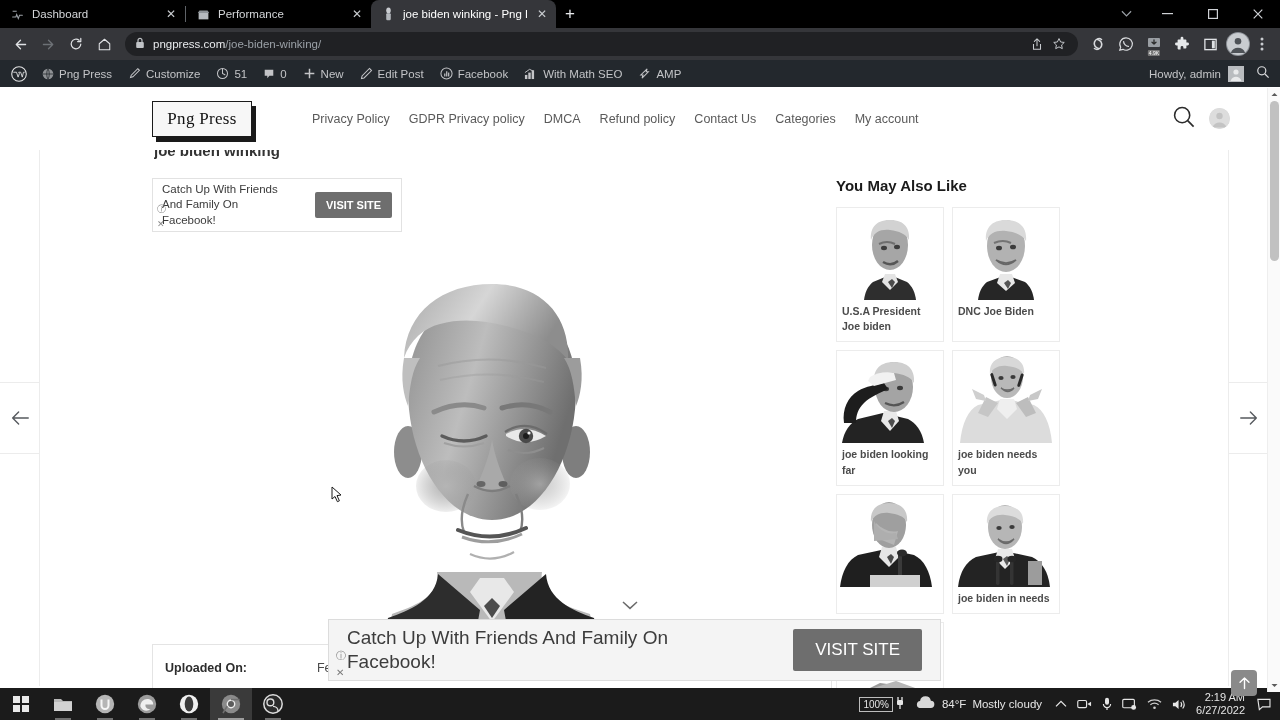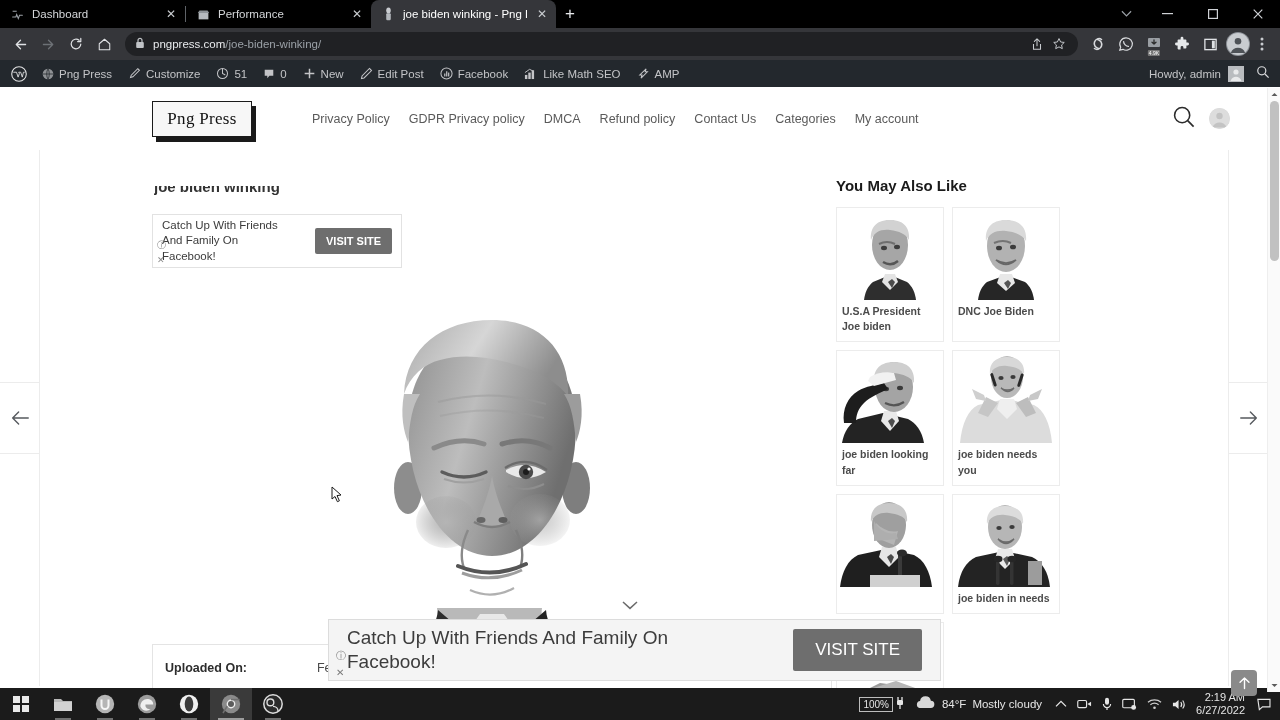--- a/index.html
+++ b/index.html
@@ -179,21 +179,21 @@
   .arrow-nav.left { left: 0; border-right:1px solid #ececec; }
   .arrow-nav.right { right: 12px; border-left:1px solid #ececec; }
   .arrow-nav .box {
     width: 40px; height: 72px;
     display:flex;align-items:center;justify-content:center;
     background:#fff;
     border-top:1px solid #ececec; border-bottom:1px solid #ececec;
   }
 
   .content-col {
-    width: 680px; margin-left: 152px; position: relative; margin-top: 36px;
+    width: 680px; margin-left: 152px; position: relative;
   }
 
   
   .ad-small {
     position: absolute; left: 0; top: 28px;
     width: 250px; height: 54px;
     background: #fff; border: 1px solid #e2e2e2;
     display: flex; align-items: center;
     padding: 0 9px;
   }
@@ -615,21 +615,21 @@
     </div>
     <div class="wpitem">
       <span class="wpicon">
         <svg width="14" height="12" viewBox="0 0 15 12">
             <rect x="1" y="7" width="2.6" height="4.4" fill="#c3c4c7"></rect>
             <rect x="4.6" y="4.5" width="2.6" height="6.9" fill="#c3c4c7"></rect>
             <rect x="8.2" y="2" width="2.6" height="9.4" fill="#c3c4c7"></rect>
             <path d="M1 4.5l5-3.5 4 2" stroke="#c3c4c7" stroke-width="1" fill="none"></path>
           </svg>
       </span>
-      <span>Like Math SEO</span>
+      <span>With Math SEO</span>
     </div>
     <div class="wpitem">
       <span class="wpicon">
         <svg width="13" height="13" viewBox="0 0 14 14">
             <path d="M9.8 2l-1 3.2h2.4l-6.8 6.8 1-3.4H3L9.8 2z" stroke="#c3c4c7" stroke-width="1.1" fill="none"></path>
           </svg>
       </span>
       <span>AMP</span>
     </div>
 

